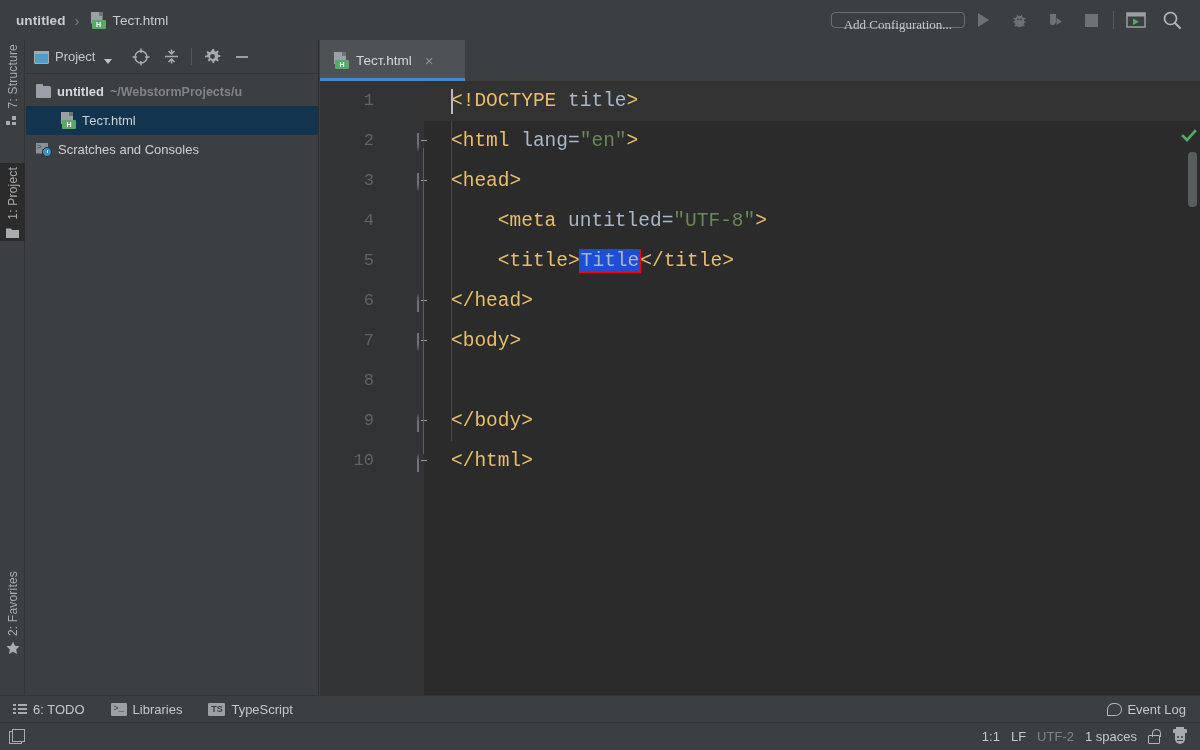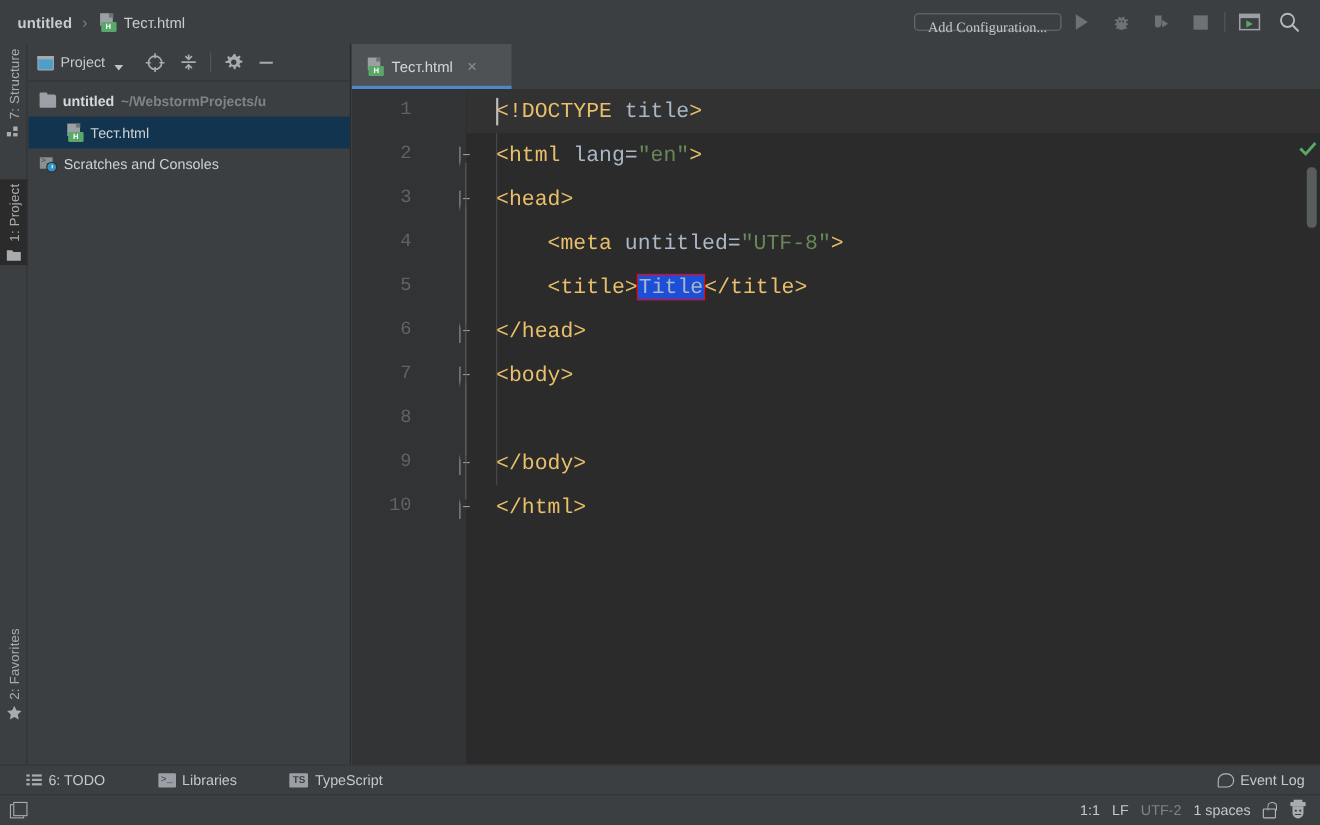--- a/index.html
+++ b/index.html
@@ -177,21 +177,21 @@
   .scroll-thumb {
     position:absolute; right:3px; top:30px; width:9px; height:55px;
     background:#5a5d5e; border-radius:4px;
   }
 
   
   .toolwin-bar {
     position:absolute; left:0; top:695px; width:1200px; height:27px;
     background:#3c3f41; display:flex; align-items:center; border-top:1px solid #323436;
   }
-  .tw-btn { display:flex; align-items:center; gap:6px; height:27px; padding:0 24px; font-size:13px; color:#c5c8ca; }
+  .tw-btn { display:flex; align-items:center; gap:6px; height:27px; padding:0 13px; font-size:13px; color:#c5c8ca; }
   .list-ico { display:flex; flex-direction:column; gap:2px; width:14px; flex:0 0 14px; }
   .list-ico span { display:flex; gap:2px; align-items:center; }
   .list-ico b { width:3px;height:2px;background:#a9acae;display:block; }
   .list-ico i { height:2px;background:#a9acae;display:block;flex:1; }
   .term-ico {
     width:16px;height:13px;background:#9aa0a6;border-radius:1px;flex:0 0 16px;
     font-family:"Liberation Mono",monospace;font-size:9px;line-height:13px;color:#3c3f41;text-align:center;
   }
   .ts-ico {
     width:17px;height:13px;background:#9aa0a6;border-radius:1px;flex:0 0 17px;

